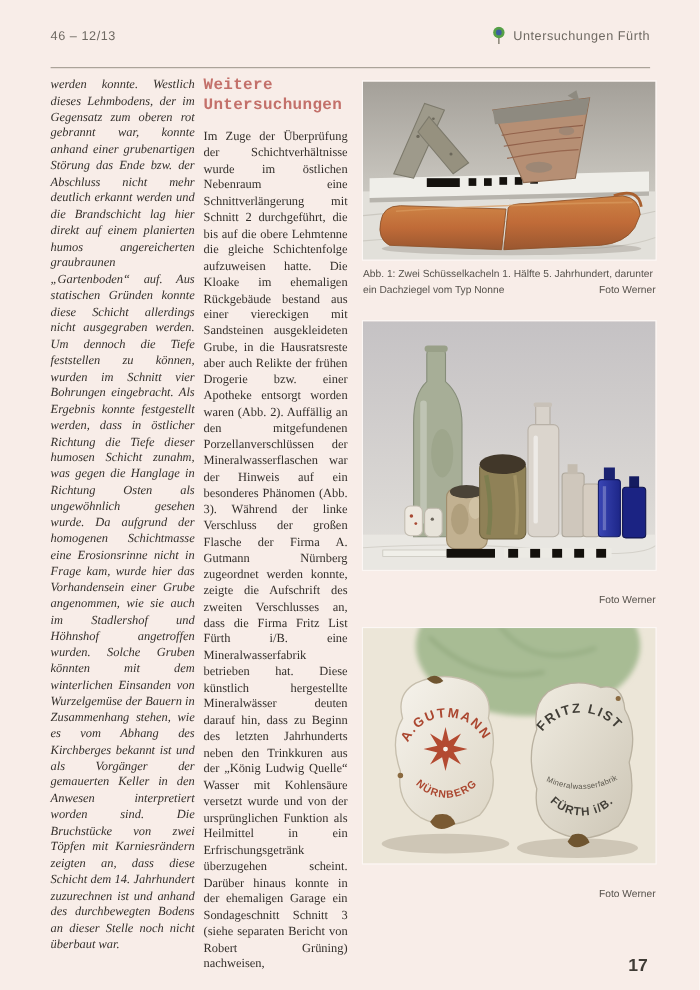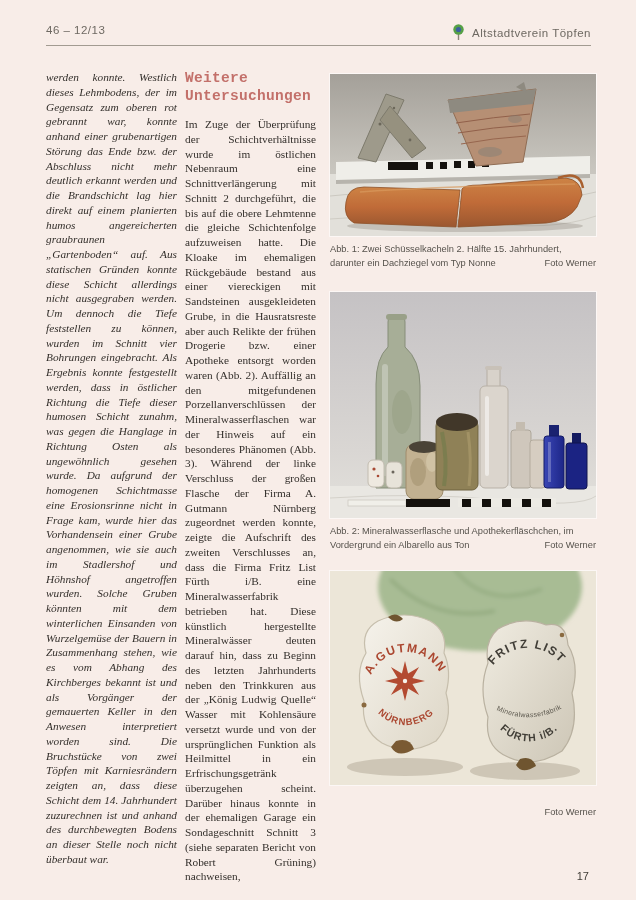--- a/index.html
+++ b/index.html
@@ -6,22 +6,22 @@
   .page{
     position:relative;
     width:636px;height:900px;
     background:#f8ede8;
     overflow:hidden;
     font-family:"Liberation Sans",sans-serif;
   }
   
   .header{
     position:absolute;left:46px;top:24px;width:545px;
-    display:flex;justify-content:space-between;align-items:flex-start;
-    padding-bottom:4px;
+    display:flex;justify-content:space-between;align-items:center;
+    padding-bottom:20px;
     border-bottom:1.5px solid #a29b91;
     font-size:11.5px;letter-spacing:.5px;color:#6e6962;
   }
   .brand{display:flex;align-items:center;gap:7px;}
   
   .col{
     position:absolute;top:70px;width:131px;
     font-family:"Liberation Serif",serif;
     font-size:11.3px;line-height:14.75px;
     text-align:justify;color:#332f2b;
@@ -42,37 +42,37 @@
   .fig3{top:571px;}
   .photo{display:block;width:266px;outline:1px solid rgba(255,255,255,.55);}
   .caption{
     position:relative;margin-top:7px;min-height:27px;
     font-size:9.3px;line-height:13.5px;color:#56524c;
   }
   .credit{position:absolute;right:0;bottom:0;}
   
   .pagenum{
     position:absolute;right:47px;top:870px;
-    font-size:11px;font-weight:400;color:#403c36;
+    font-size:16px;font-weight:700;color:#403c36;
   }
 </style>
 </head>
 <body>
 
 <div class="page">
 
   <div class="header">
     <span>46 – 12/13</span>
     <span class="brand">
       <svg width="13" height="17" viewBox="0 0 13 17">
         <line x1="6.5" y1="9" x2="6.5" y2="16" stroke="#8a8577" stroke-width="1.4"></line>
         <circle cx="6.5" cy="5.5" r="5.2" fill="#56a046"></circle>
         <circle cx="6.5" cy="5.5" r="2.6" fill="#3c5fa0"></circle>
       </svg>
-      <span>Altstadtverein Töpfen</span>
+      <span>Untersuchungen Fürth</span>
     </span>
   </div>
 
   <div class="col col1">werden konnte. Westlich dieses Lehmbodens, der im Gegensatz zum oberen rot gebrannt war, konnte anhand einer grubenartigen Störung das Ende bzw. der Abschluss nicht mehr deutlich erkannt werden und die Brandschicht lag hier direkt auf einem planierten humos angereicherten graubraunen „Gartenboden“ auf. Aus statischen Gründen konnte diese Schicht allerdings nicht ausgegraben werden. Um dennoch die Tiefe feststellen zu können, wurden im Schnitt vier Bohrungen eingebracht. Als Ergebnis konnte festgestellt werden, dass in östlicher Richtung die Tiefe dieser humosen Schicht zunahm, was gegen die Hanglage in Richtung Osten als ungewöhnlich gesehen wurde. Da aufgrund der homogenen Schichtmasse eine Erosionsrinne nicht in Frage kam, wurde hier das Vorhandensein einer Grube angenommen, wie sie auch im Stadlershof und Höhnshof angetroffen wurden. Solche Gruben könnten mit dem winterlichen Einsanden von Wurzelgemüse der Bauern in Zusammenhang stehen, wie es vom Abhang des Kirchberges bekannt ist und als Vorgänger der gemauerten Keller in den Anwesen interpretiert worden sind. Die Bruchstücke von zwei Töpfen mit Karniesrändern zeigten an, dass diese Schicht dem 14. Jahrhundert zuzurechnen ist und anhand des durchbewegten Bodens an dieser Stelle noch nicht überbaut war.</div>
 
   <div class="col col2">
     <h2 class="heading">Weitere Untersuchungen</h2>
     <span>Im Zuge der Überprüfung der Schichtverhältnisse wurde im östlichen Nebenraum eine Schnittverlängerung mit Schnitt 2 durchgeführt, die bis auf die obere Lehmtenne die gleiche Schichtenfolge aufzuweisen hatte. Die Kloake im ehemaligen Rückgebäude bestand aus einer viereckigen mit Sandsteinen ausgekleideten Grube, in die Hausratsreste aber auch Relikte der frühen Drogerie bzw. einer Apotheke entsorgt worden waren (Abb. 2). Auffällig an den mitgefundenen Porzellanverschlüssen der Mineralwasserflaschen war der Hinweis auf ein besonderes Phänomen (Abb. 3). Während der linke Verschluss der großen Flasche der Firma A. Gutmann Nürnberg zugeordnet werden konnte, zeigte die Aufschrift des zweiten Verschlusses an, dass die Firma Fritz List Fürth i/B. eine Mineralwasserfabrik betrieben hat. Diese künstlich hergestellte Mineralwässer deuten darauf hin, dass zu Beginn des letzten Jahrhunderts neben den Trinkkuren aus der „König Ludwig Quelle“ Wasser mit Kohlensäure versetzt wurde und von der ursprünglichen Funktion als Heilmittel in ein Erfrischungsgetränk überzugehen scheint. Darüber hinaus konnte in der ehemaligen Garage ein Sondageschnitt Schnitt 3 (siehe separaten Bericht von Robert Grüning) nachweisen,</span>
   </div>
 
@@ -127,21 +127,21 @@
 
       <g>
         <ellipse cx="135" cy="152" rx="118" ry="6" fill="rgba(60,50,40,0.18)"></ellipse>
         <path d="M16,128 Q13,143 24,149 L126,153 L130,116 L34,113 Q18,113 16,128 Z" fill="url(#p1tile)" stroke="#8d5128" stroke-width=".8"></path>
         <path d="M132,115 L128,153 L216,149 Q238,147 247,133 L252,121 Q251,106 236,104 L150,111 Q134,111 132,115 Z" fill="url(#p1tile)" stroke="#8d5128" stroke-width=".8"></path>
         <path d="M228,104 Q250,96 253,114" stroke="#a9602f" stroke-width="2.5" fill="none"></path>
         <path d="M30,118 Q120,112 245,110" stroke="#d99a5e" stroke-width="1.5" fill="none" opacity=".7"></path>
       </g>
     </svg>
     <div class="caption">
-      <span>Abb. 1: Zwei Schüsselkacheln 2. Hälfte 15. Jahrhundert, darunter ein Dachziegel vom Typ Nonne</span>
+      <span>Abb. 1: Zwei Schüsselkacheln 1. Hälfte 5. Jahrhundert, darunter ein Dachziegel vom Typ Nonne</span>
       <span class="credit">Foto Werner</span>
     </div>
   </div>
 
   <div class="figure fig2">
     <svg class="photo" viewBox="0 0 266 226">
       <defs>
         <linearGradient id="p2bg" x1="0" y1="0" x2="0" y2="1">
           <stop offset="0" stop-color="#c5c2c4"></stop>
             <stop offset="0.7" stop-color="#d9d6d3"></stop>
@@ -211,21 +211,20 @@
         <rect x="76" y="207" width="44" height="8" fill="#13100c"></rect>
         <rect x="128" y="206" width="98" height="9" fill="#eceae4"></rect>
         <rect x="132" y="207" width="9" height="8" fill="#13100c"></rect>
           <rect x="152" y="207" width="9" height="8" fill="#13100c"></rect>
         <rect x="172" y="207" width="9" height="8" fill="#13100c"></rect>
           <rect x="192" y="207" width="9" height="8" fill="#13100c"></rect>
         <rect x="212" y="207" width="9" height="8" fill="#13100c"></rect>
       </g>
     </svg>
     <div class="caption">
-      <span>Abb. 2: Mineralwasserflasche und Apothekerfläschchen, im Vordergrund ein Albarello aus Ton</span>
       <span class="credit">Foto Werner</span>
     </div>
   </div>
 
   <div class="figure fig3">
     <svg class="photo" viewBox="0 0 266 214">
       <defs>
         <linearGradient id="porc1" x1="0" y1="0" x2="1" y2="1">
           <stop offset="0" stop-color="#f6f3ec"></stop>
             <stop offset="1" stop-color="#ddd6c6"></stop>

